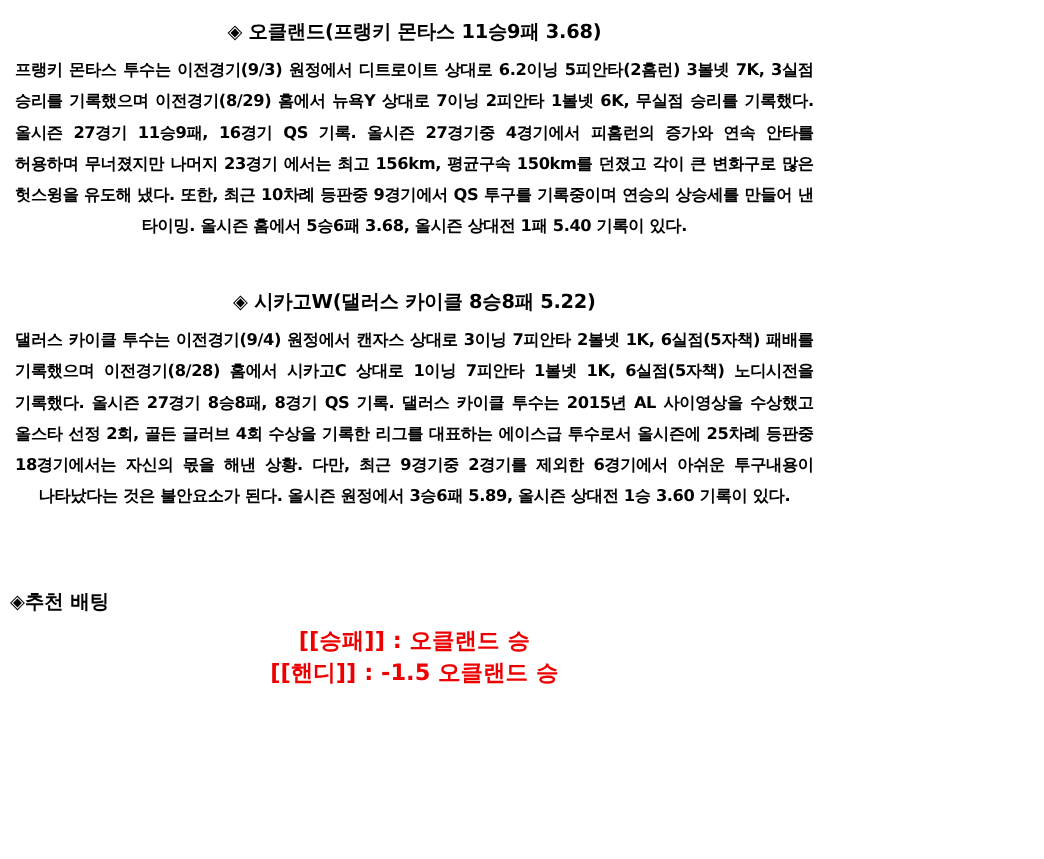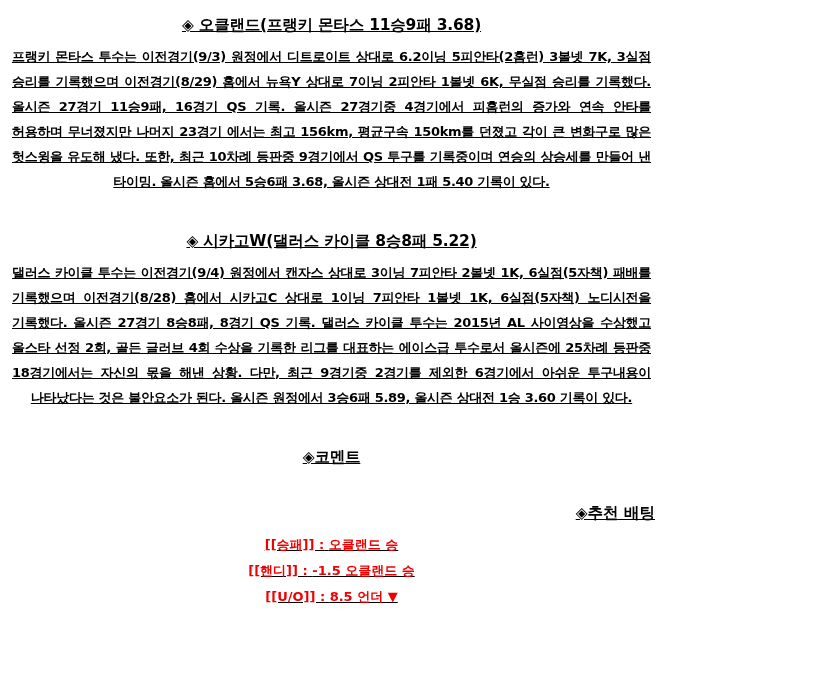--- a/index.html
+++ b/index.html
@@ -13,21 +13,20 @@
     font-family: "DejaVu Sans", "Liberation Sans", sans-serif;
     color: #000000;
     -webkit-font-smoothing: antialiased;
   }
   .page {
     width: 663px;
     height: 687px;
     box-sizing: border-box;
     padding: 8px 8px 0 8px;
     overflow: hidden;
-    text-decoration: underline;
   }
   .section {
     margin-bottom: 4px;
   }
   .heading {
     text-align: center;
     font-weight: bold;
     font-size: 15.5px;
     line-height: 22px;
     margin: 6px 0 8px 0;
@@ -38,30 +37,30 @@
     text-align-last: center;
     font-size: 13px;
     line-height: 25px;
     font-weight: bold;
     letter-spacing: -0.3px;
     word-break: keep-all;
     padding: 0 4px;
   }
   .spacer-lg { height: 26px; }
   .betting-heading {
-    text-align: right;
+    text-align: left;
     font-weight: bold;
     font-size: 15.5px;
     line-height: 22px;
     margin: 0 0 8px 0;
   }
   .bet-line {
     text-align: center;
     font-weight: bold;
-    font-size: 13px;
+    font-size: 18px;
     line-height: 26px;
     color: #ee0000;
   }
   .bet-line .label {
     color: #ee0000;
   }
   .bet-line .value {
     color: #ee0000;
   }
 </style>
@@ -78,34 +77,29 @@
   <div class="spacer-lg"></div>
 
   <div class="section">
     <div class="heading">◈ 시카고W(댈러스 카이클 8승8패 5.22)</div>
     <div class="body-text">댈러스 카이클 투수는 이전경기(9/4) 원정에서 캔자스 상대로 3이닝 7피안타 2볼넷 1K, 6실점(5자책) 패배를 기록했으며 이전경기(8/28) 홈에서 시카고C 상대로 1이닝 7피안타 1볼넷 1K, 6실점(5자책) 노디시전을 기록했다. 올시즌 27경기 8승8패, 8경기 QS 기록. 댈러스 카이클 투수는 2015년 AL 사이영상을 수상했고 올스타 선정 2회, 골든 글러브 4회 수상을 기록한 리그를 대표하는 에이스급 투수로서 올시즌에 25차례 등판중 18경기에서는 자신의 몫을 해낸 상황. 다만, 최근 9경기중 2경기를 제외한 6경기에서 아쉬운 투구내용이 나타났다는 것은 불안요소가 된다. 올시즌 원정에서 3승6패 5.89, 올시즌 상대전 1승 3.60 기록이 있다.</div>
   </div>
 
   <div class="spacer-lg"></div>
 
   <div class="section">
-    <div class="heading">◈코멘트</div>
   </div>
 
   <div class="spacer-lg"></div>
 
   <div class="section">
     <div class="betting-heading">◈추천 배팅</div>
     <div class="bet-line">
       <span class="label">[[승패]] :</span>
       <span class="value">오클랜드 승</span>
     </div>
     <div class="bet-line">
       <span class="label">[[핸디]] :</span>
       <span class="value">-1.5 오클랜드 승</span>
     </div>
-    <div class="bet-line">
-      <span class="label">[[U/O]] :</span>
-      <span class="value">8.5 언더 ▼</span>
-    </div>
   </div>
 
 </div>
 
 </body></html>

